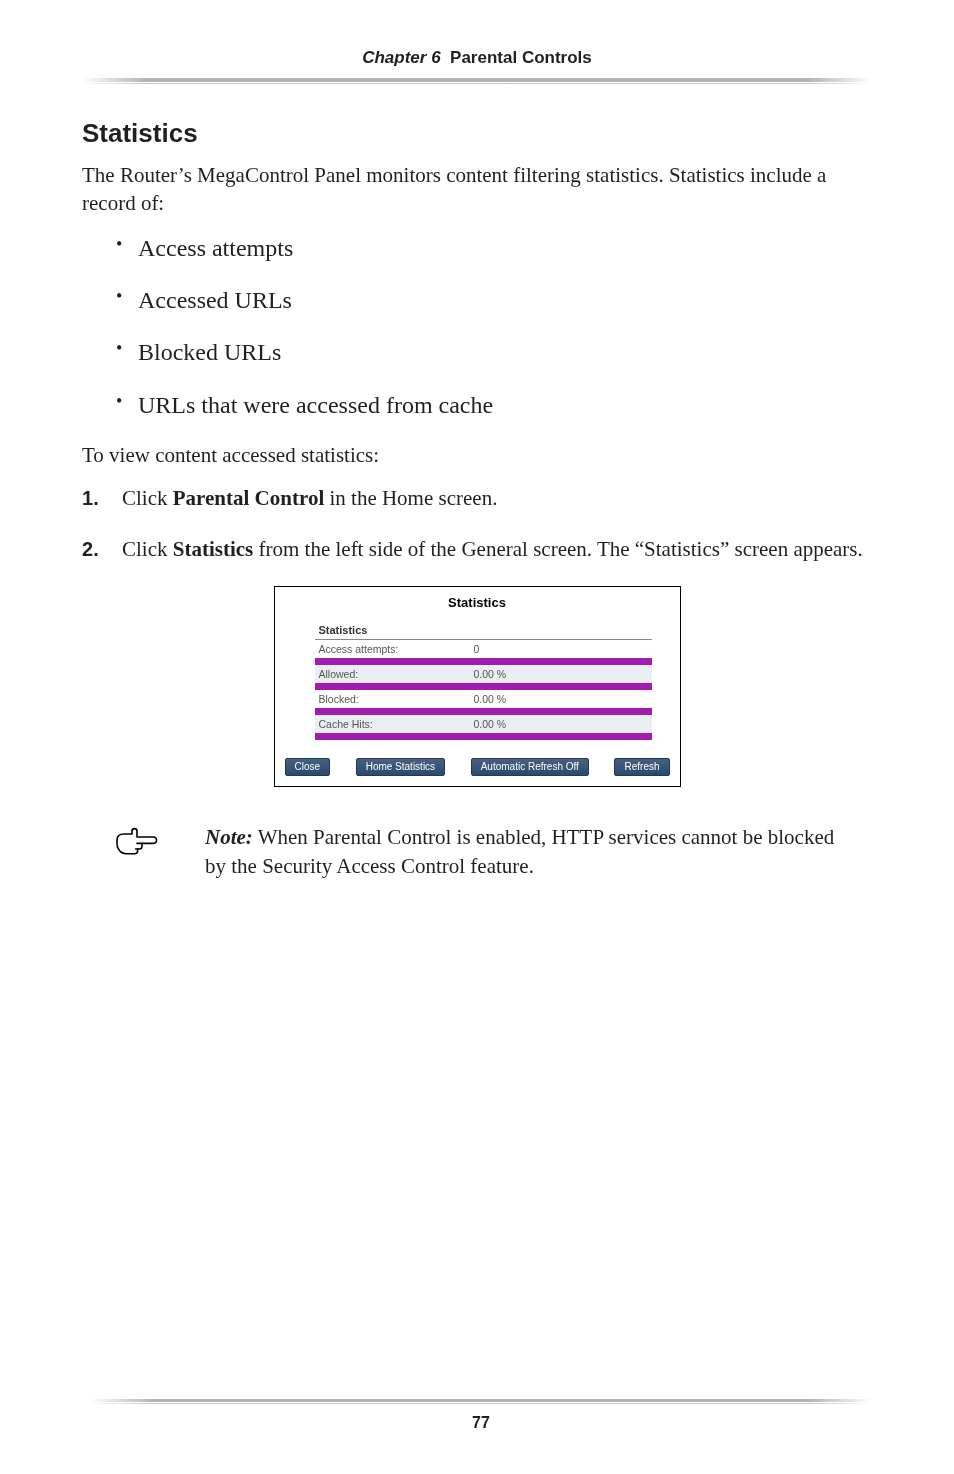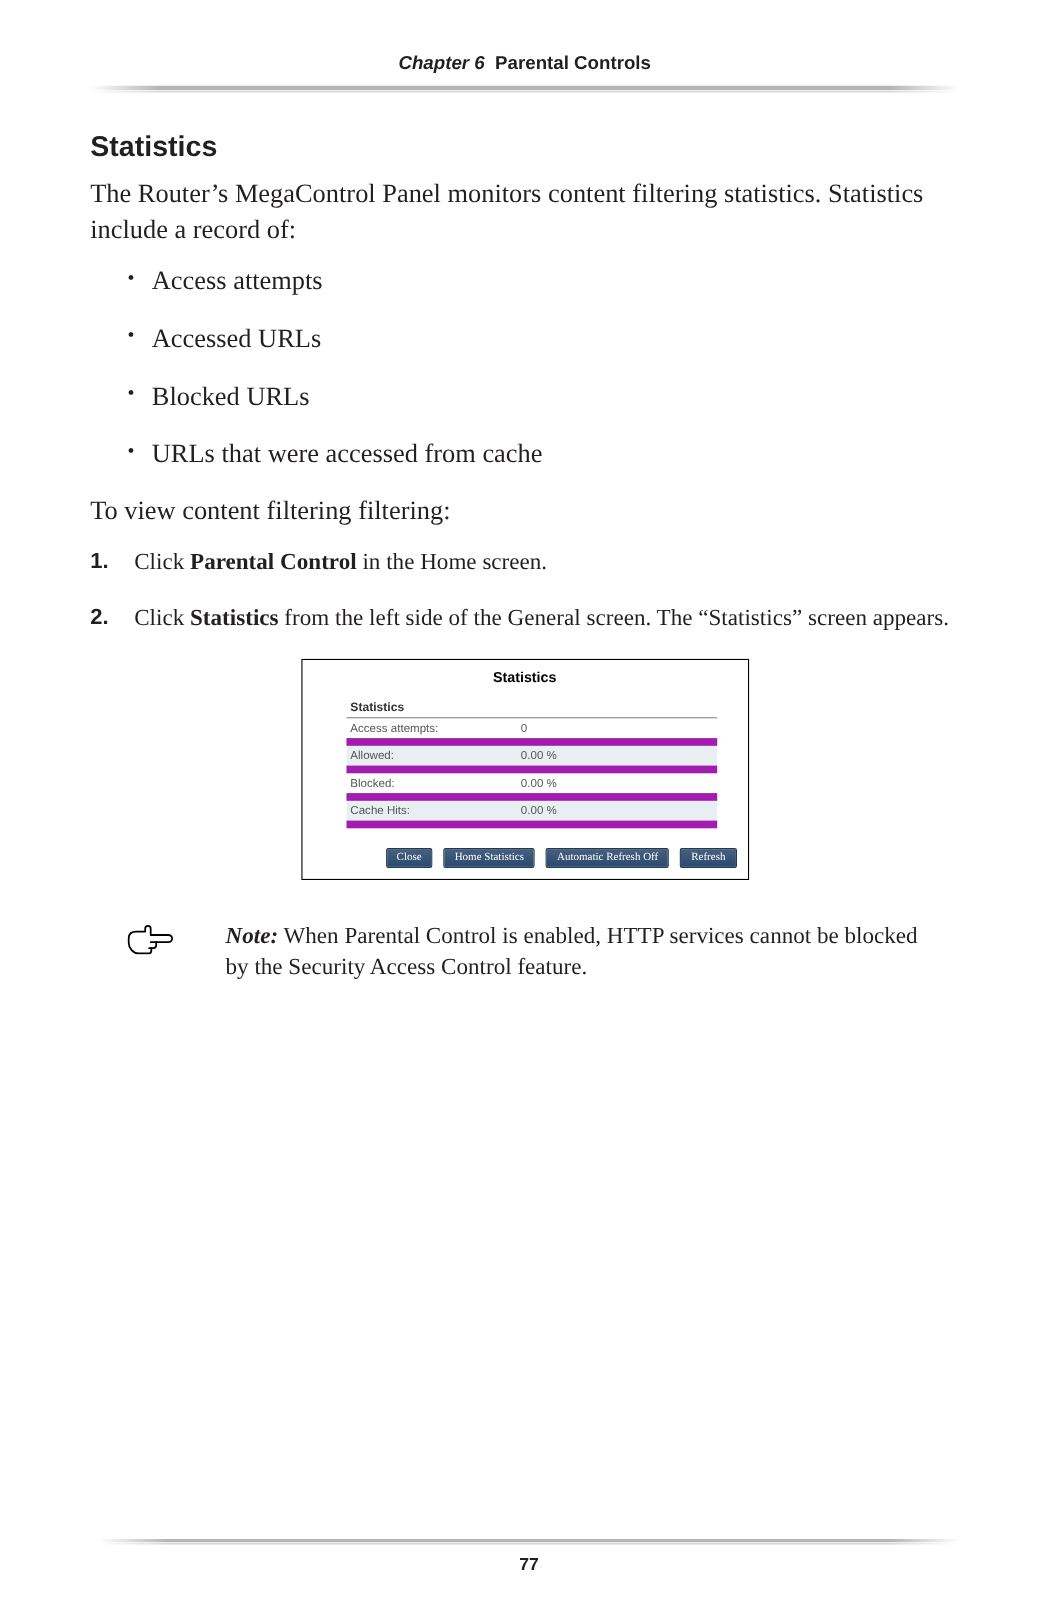--- a/index.html
+++ b/index.html
@@ -35,21 +35,21 @@
     margin-top: 1px;
   }
   h2.section {
     font-family: Arial, Helvetica, sans-serif;
     font-weight: 800;
     font-size: 26px;
     margin: 34px 0 12px 0;
     color: #231f20;
   }
   p.body {
-    font-size: 24px;
+    font-size: 21px;
     line-height: 1.35;
     margin: 8px 0 14px 0;
   }
   ul.bullets {
     list-style: none;
     padding: 0 0 0 56px;
     margin: 8px 0 18px 0;
   }
   ul.bullets li {
     font-size: 24px;
@@ -125,23 +125,22 @@
     padding: 3px 4px;
     border-bottom: 7px solid #a21caf;
   }
   table.stats tr:nth-child(even) td {
     background: #e9eef2;
   }
   table.stats td.lbl { width: 46%; }
   .shot-btnrow {
     display: flex;
     gap: 10px;
-    justify-content: flex-end;
+    justify-content: space-between;
     padding: 12px 10px 10px 10px;
-    font-family: Liberation Serif, serif;
   }
   .shot-btn {
     font-size: 10px;
     color: #fff;
     background: linear-gradient(#47607f,#2a4a6e);
     border: 1px solid #1e3a57;
     padding: 2px 9px 3px 9px;
     border-radius: 2px;
     white-space: nowrap;
   }
@@ -202,21 +201,21 @@
 
   <p class="body">The Router’s MegaControl Panel monitors content filtering statistics. Statistics include a record of:</p>
 
   <ul class="bullets">
     <li><span>Access attempts</span></li>
     <li><span>Accessed URLs</span></li>
     <li><span>Blocked URLs</span></li>
     <li><span>URLs that were accessed from cache</span></li>
   </ul>
 
-  <p class="body">To view content filtering filtering:</p>
+  <p class="body">To view content accessed statistics:</p>
 
   <ol class="steps">
     <li>
       <span>Click </span><span class="bold-sans">Parental Control</span><span> in the Home screen.</span>
     </li>
     <li>
       <span>Click </span><span class="bold-sans">Statistics</span><span> from the left side of the General screen. The “Statistics” screen appears.</span>
     </li>
   </ol>
 

